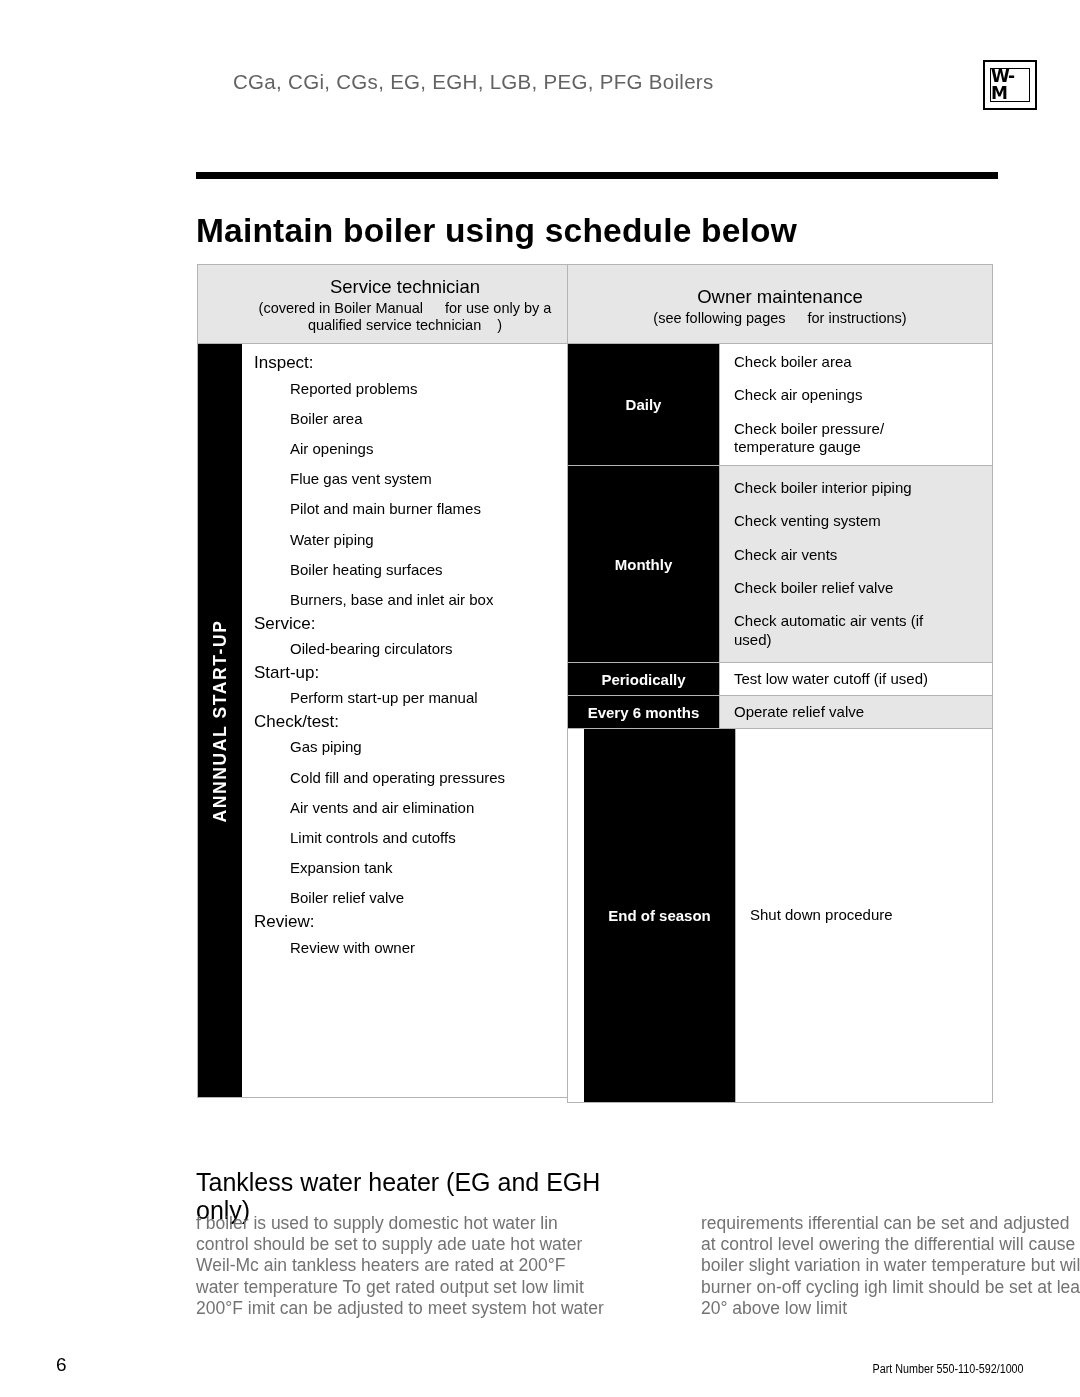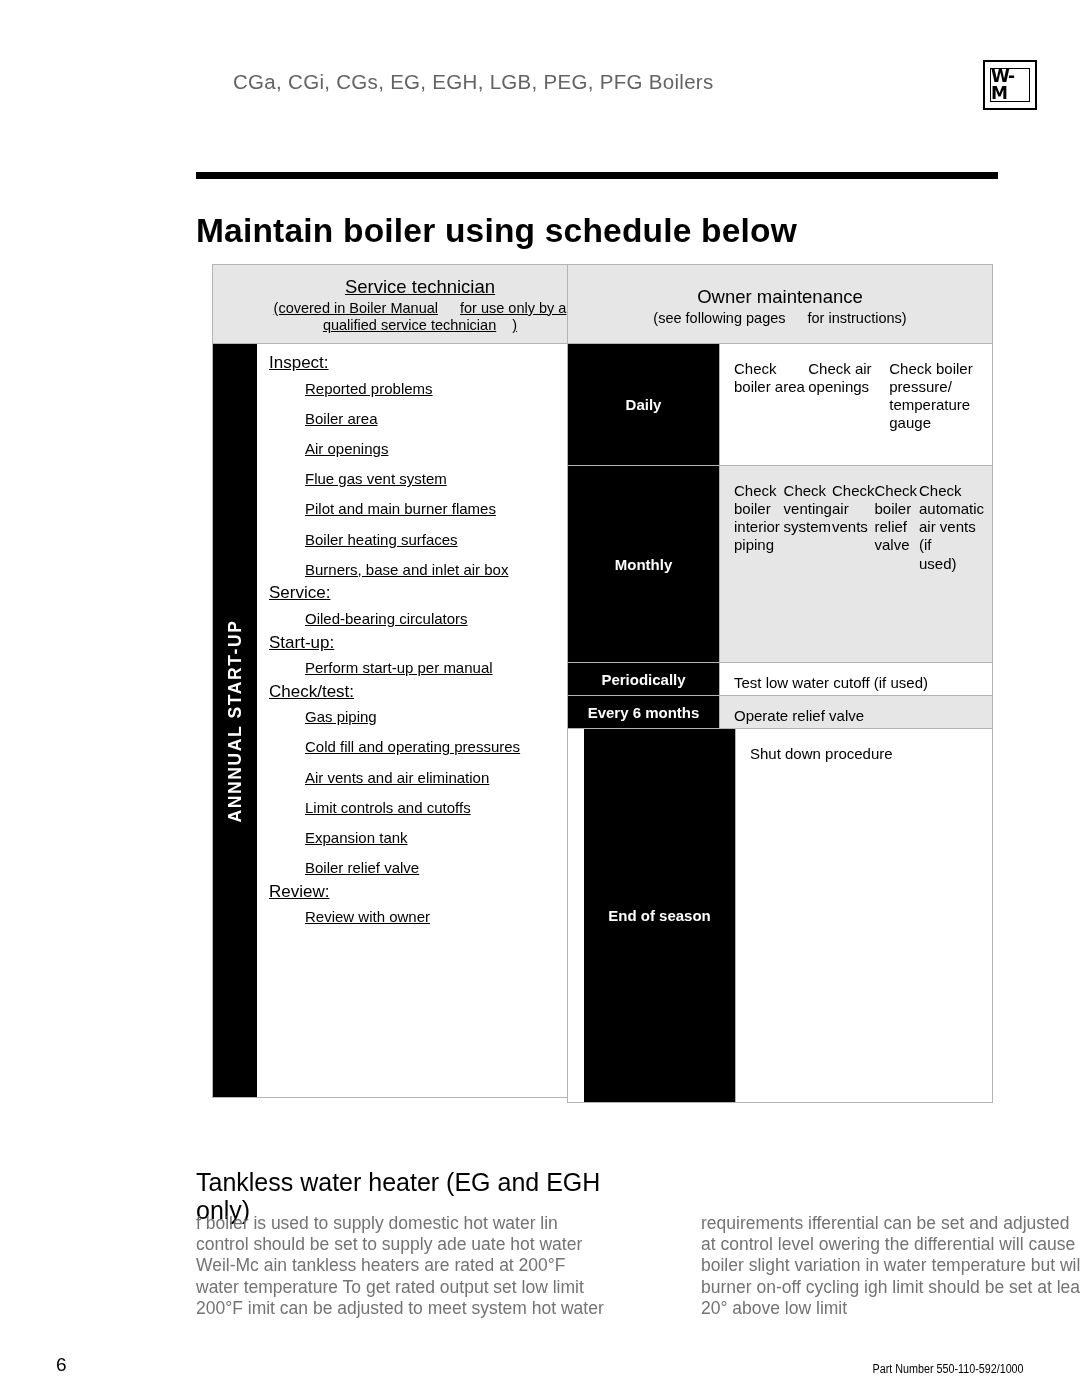--- a/index.html
+++ b/index.html
@@ -80,21 +80,21 @@
     font-weight: bold;
     letter-spacing: 0.2px;
     color: #000;
   }
 
   
   .sched-wrap {
     position: absolute;
     top: 264px;
   }
-  #service-table-wrap { left: 212px;  width: 416px; text-decoration: underline; }
+  #service-table-wrap { left: 197px;  width: 416px; }
   #owner-table-wrap   { left: 567px;  width: 426px; }
 
   .panel-head {
     background: #e6e6e6;
     border: 1px solid #b4b4b4;
     box-sizing: border-box;
     text-align: center;
     padding: 6px 8px 8px 8px;
   }
   #service-head { height: 80px; padding-top: 12px; }
@@ -187,21 +187,22 @@
     justify-content: center;
     text-align: center;
     box-sizing: border-box;
     border-right: 1px solid #b4b4b4;
   }
   .owner-tasks {
     flex: 1 1 auto;
     padding: 8px 8px 8px 14px;
     box-sizing: border-box;
     display: flex;
-    flex-direction: row;
+    flex-direction: column;
+    justify-content: center;
   }
   .owner-row.shade .owner-tasks { background: #e6e6e6; }
   .owner-task {
     font-size: 15px;
     line-height: 1.22;
     padding: 7.5px 0;
     color: #000;
   }
   .owner-row.compact .owner-task { padding: 3px 0; }
   #row-daily        { height: 122px; }
@@ -289,20 +290,21 @@
     <div id="annual-rail">
       <div class="rail-text">ANNNUAL START-UP</div>
     </div>
     <div id="service-list">
         <div class="sv-group">Inspect:</div>
         <div class="sv-item">Reported problems</div>
         <div class="sv-item">Boiler area</div>
         <div class="sv-item">Air openings</div>
         <div class="sv-item">Flue gas vent system</div>
         <div class="sv-item">Pilot and main burner flames</div>
+        <div class="sv-item">Water piping</div>
         <div class="sv-item">Boiler heating surfaces</div>
         <div class="sv-item">Burners, base and inlet air box</div>
         <div class="sv-group">Service:</div>
         <div class="sv-item">Oiled-bearing circulators</div>
         <div class="sv-group">Start-up:</div>
         <div class="sv-item">Perform start-up per manual</div>
         <div class="sv-group">Check/test:</div>
         <div class="sv-item">Gas piping</div>
         <div class="sv-item">Cold fill and operating pressures</div>
         <div class="sv-item">Air vents and air elimination</div>

